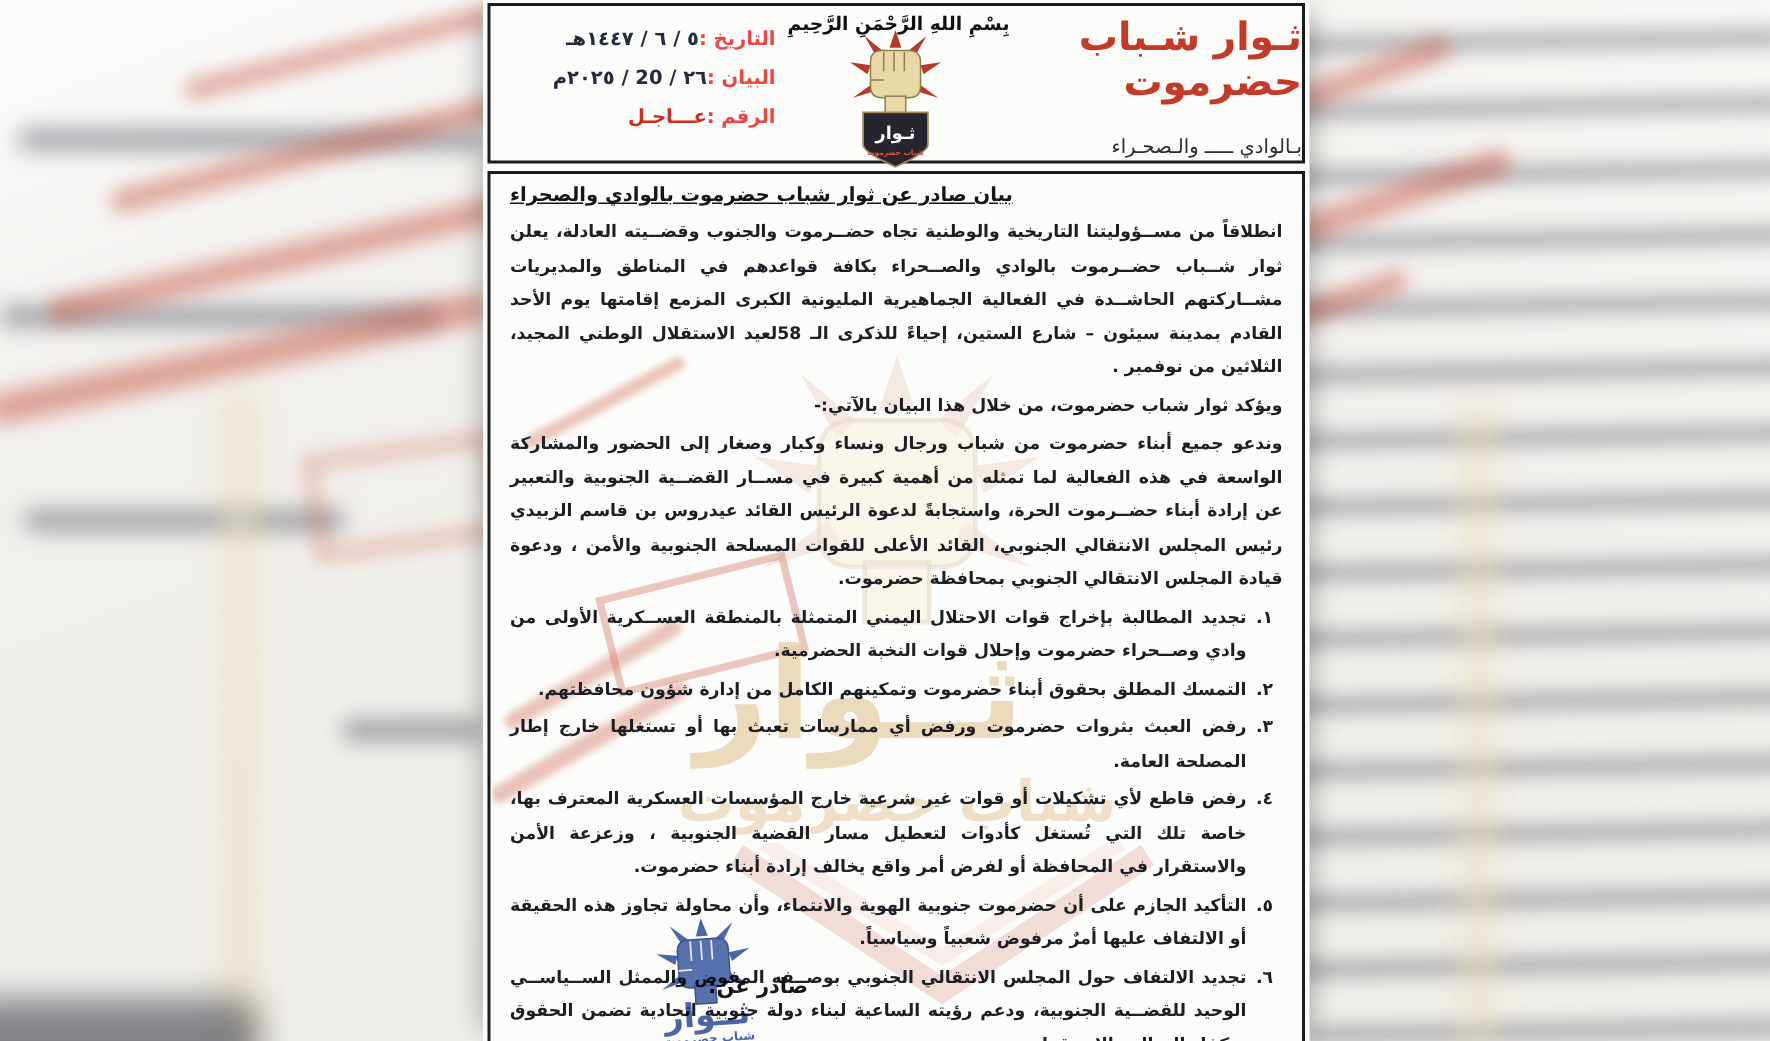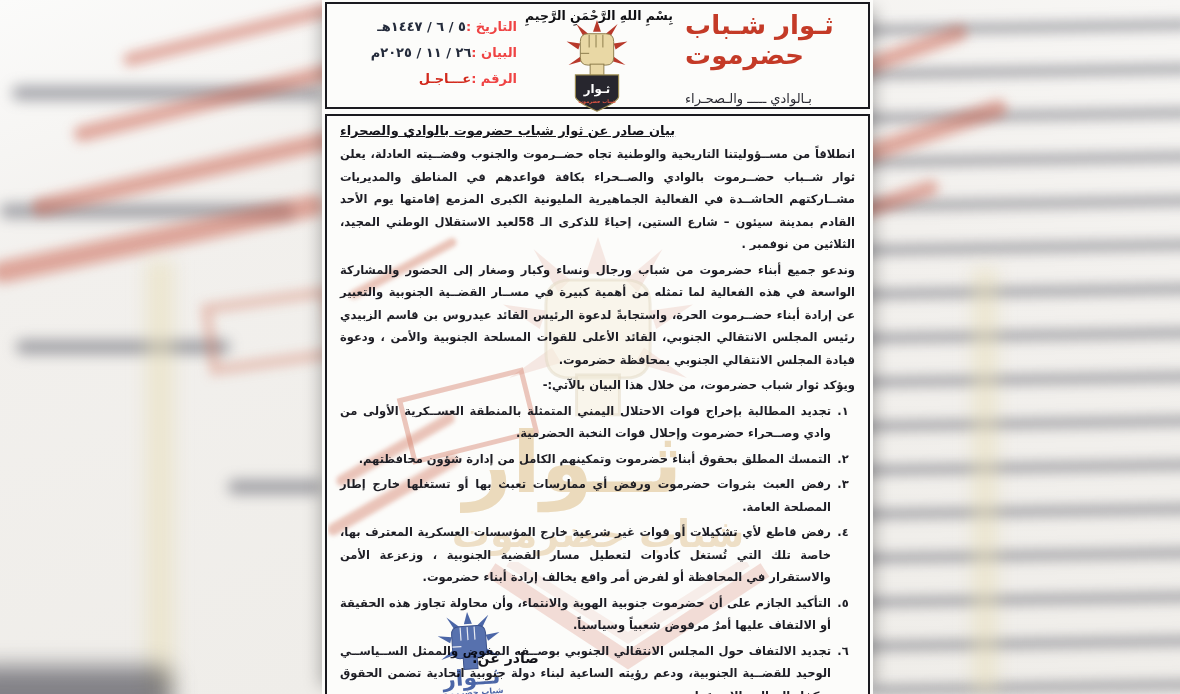--- a/index.html
+++ b/index.html
@@ -18,21 +18,21 @@
   .vband{position:absolute;background:rgba(232,221,182,.5);filter:blur(9px);}
   .blob{position:absolute;background:rgba(42,42,54,.55);filter:blur(11px);border-radius:14px;}
 
   
   .doc{position:absolute;left:322px;top:0;width:551px;height:694px;background:#fcfcfa;
        box-shadow:10px 0 16px -8px rgba(0,0,0,.28),-10px 0 16px -8px rgba(0,0,0,.28);
        direction:rtl;color:#1d1d24;}
 
   .header-box{position:absolute;left:3px;right:3px;top:2px;height:107px;border:2.5px solid #1a1a1f;
               background:#fcfcfa;display:flex;direction:rtl;z-index:3;box-sizing:border-box;}
-  .brand{width:183px;padding-top:6px;text-align:left;}
+  .brand{width:183px;padding-top:6px;text-align:right;}
   .brand-l1,.brand-l2{font-weight:bold;font-size:26px;line-height:30px;color:#c43a27;letter-spacing:1px;}
   .brand-sub{font-size:13px;font-weight:normal;color:#2b2b33;margin-top:21px;}
   .hcenter{flex:1;text-align:left;padding-top:4px;}
   .bismillah{font-size:12.5px;font-weight:bold;color:#101014;}
   .dates{width:198px;padding:15px 8px 0 2px;box-sizing:border-box;display:flex;flex-direction:column;gap:11px;}
   .meta-row{display:flex;direction:rtl;white-space:nowrap;font-weight:bold;font-size:13px;}
   .meta-label{color:#ef4444;}
   .meta-value{margin-right:0;color:#242b3b;letter-spacing:1px;}
   .meta-value.red{color:#d22a1d;letter-spacing:2px;}
 
@@ -134,21 +134,21 @@
       <div class="hcenter">
         <div class="bismillah">بِسْمِ اللهِ الرَّحْمَنِ الرَّحِيمِ</div>
       </div>
       <div class="dates">
         <div class="meta-row">
           <span class="meta-label">التاريخ :</span>
           <span class="meta-value">٥ / ٦ / ١٤٤٧هـ</span>
         </div>
         <div class="meta-row">
           <span class="meta-label">البيان :</span>
-          <span class="meta-value">٢٦ / ١١ / ٢٠٢٥م</span>
+          <span class="meta-value">٢٦ / 20 / ٢٠٢٥م</span>
         </div>
         <div class="meta-row">
           <span class="meta-label">الرقم :</span>
           <span class="meta-value red">عـــاجـل</span>
         </div>
       </div>
     </div>
 
     <svg class="logo" viewBox="0 0 62 104">
       <g fill="#b8392b">
@@ -167,22 +167,22 @@
       </g>
       <path d="M9,56 h44 v22 q0,5 -22,15 q-22,-10 -22,-15 z" fill="#27262e" stroke="#9a8a50" stroke-width="1.2"></path>
       <text x="31" y="74" fill="#ffffff" font-size="12" font-weight="bold" text-anchor="middle">ثـوار</text>
       <text x="31" y="85" fill="#e05545" font-size="5" font-weight="bold" text-anchor="middle">شباب حضرموت</text>
     </svg>
 
     <div class="body-box">
       <div class="content">
         <div class="doc-title">بيان صادر عن ثوار شباب حضرموت بالوادي والصحراء</div>
         <p>انطلاقاً من مســؤوليتنا التاريخية والوطنية تجاه حضــرموت والجنوب وقضــيته العادلة، يعلن ثوار شــباب حضــرموت بالوادي والصــحراء بكافة قواعدهم في المناطق والمديريات مشــاركتهم الحاشــدة في الفعالية الجماهيرية المليونية الكبرى المزمع إقامتها يوم الأحد القادم بمدينة سيئون – شارع الستين، إحياءً للذكرى الـ 58لعيد الاستقلال الوطني المجيد، الثلاثين من نوفمبر .</p>
+        <p>ويؤكد ثوار شباب حضرموت، من خلال هذا البيان بالآتي:-</p>
         <p>وندعو جميع أبناء حضرموت من شباب ورجال ونساء وكبار وصغار إلى الحضور والمشاركة الواسعة في هذه الفعالية لما تمثله من أهمية كبيرة في مســار القضــية الجنوبية والتعبير عن إرادة أبناء حضــرموت الحرة، واستجابةً لدعوة الرئيس القائد عيدروس بن قاسم الزبيدي رئيس المجلس الانتقالي الجنوبي، القائد الأعلى للقوات المسلحة الجنوبية والأمن ، ودعوة قيادة المجلس الانتقالي الجنوبي بمحافظة حضرموت.</p>
-        <p>ويؤكد ثوار شباب حضرموت، من خلال هذا البيان بالآتي:-</p>
 
         <div class="list-row">
           <span class="list-num">١.</span>
           <span class="list-text">تجديد المطالبة بإخراج قوات الاحتلال اليمني المتمثلة بالمنطقة العســكرية الأولى من وادي وصــحراء حضرموت وإحلال قوات النخبة الحضرمية.</span>
         </div>
         <div class="list-row">
           <span class="list-num">٢.</span>
           <span class="list-text">التمسك المطلق بحقوق أبناء حضرموت وتمكينهم الكامل من إدارة شؤون محافظتهم.</span>
         </div>
         <div class="list-row">

